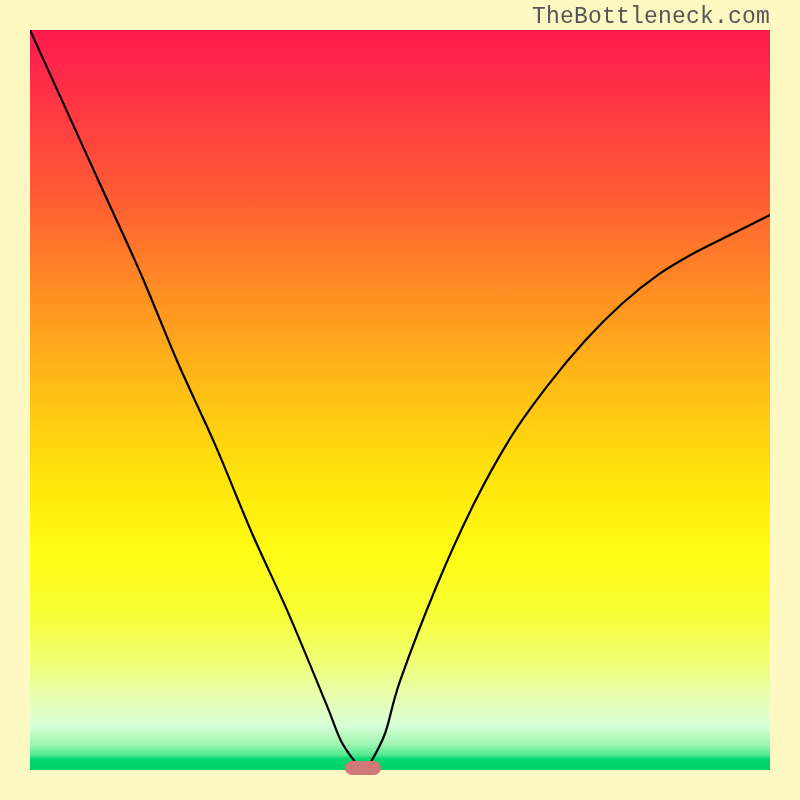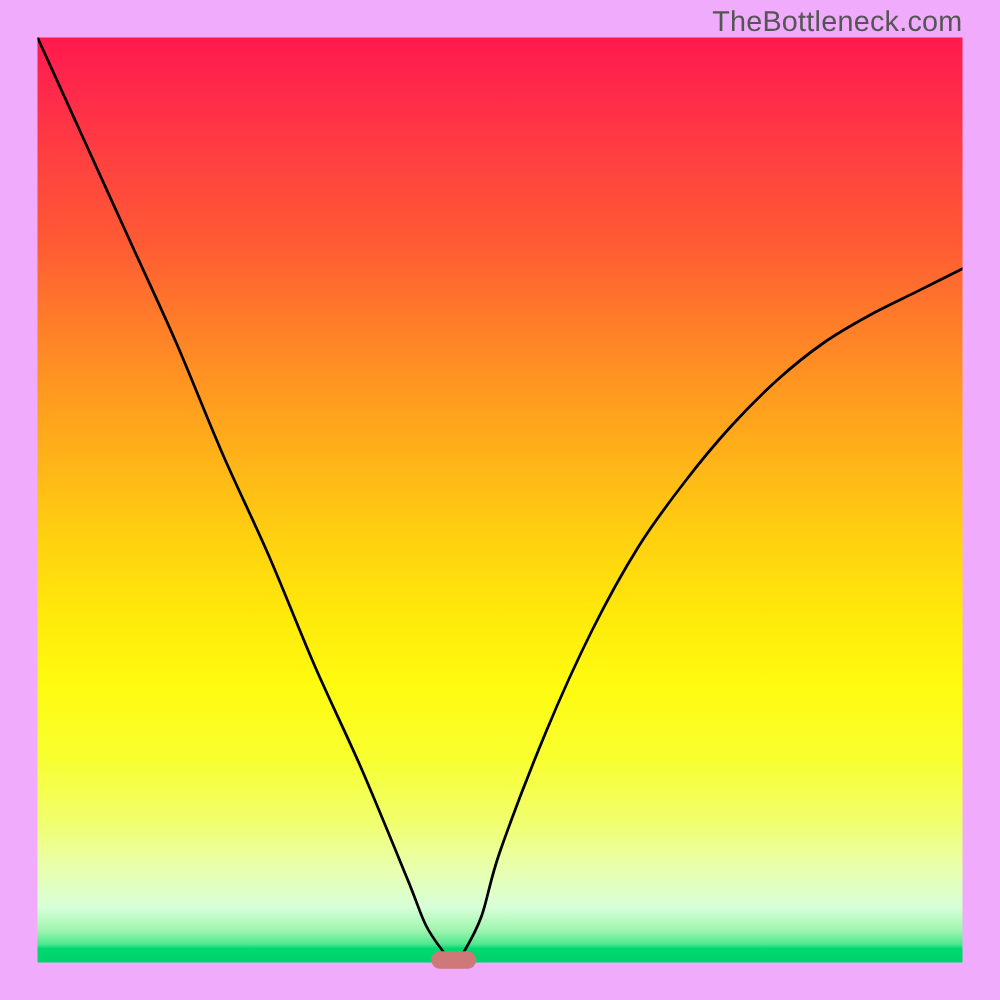--- a/index.html
+++ b/index.html
@@ -8,21 +8,22 @@
     width: 800px;
     height: 800px;
     overflow: hidden;
     background: #000;
     font-family: Arial, Helvetica, sans-serif;
   }
   .chart-container {
     position: relative;
     width: 800px;
     height: 800px;
-    background: #f0abfc;
+    background: #fef9c3;
+    font-family: Liberation Mono, monospace;
   }
   .plot-area {
     position: absolute;
     left: 30px;
     top: 30px;
     width: 740px;
     height: 740px;
     
     background: linear-gradient(
       to bottom,

